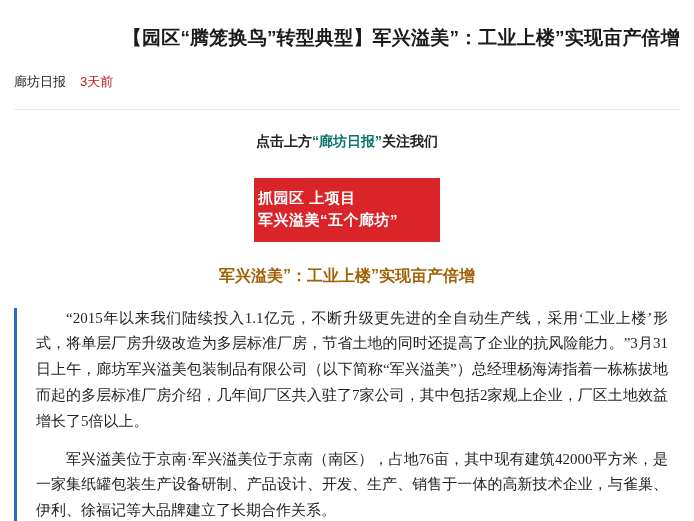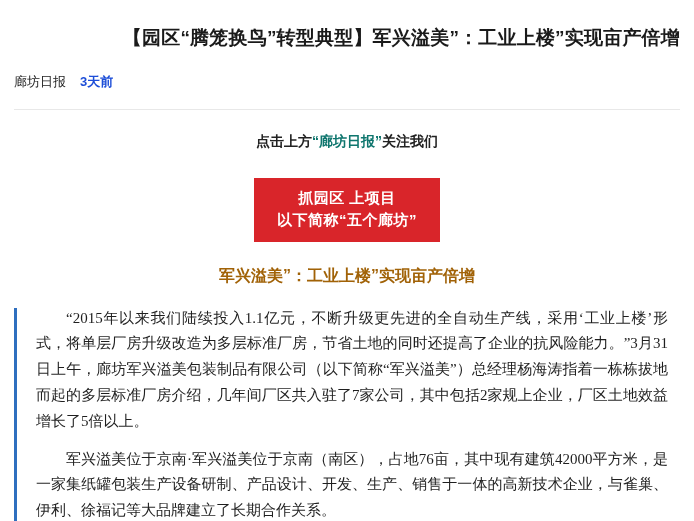--- a/index.html
+++ b/index.html
@@ -34,22 +34,21 @@
   .meta-row {
     padding: 10px 14px 0 14px;
     display: flex;
     gap: 14px;
     font-size: 13px;
   }
   .meta-source {
     color: #222222;
   }
   .meta-time {
-    color: #1d4ed8;
-    font-weight: bold;
+    color: #b91c1c;
   }
   .divider {
     margin: 18px 14px 0 14px;
     height: 1px;
     background: #e8e8e8;
   }
   .body-wrap {
     padding: 0 14px;
   }
   .follow-line {
@@ -61,21 +60,21 @@
     line-height: 1.4;
   }
   .follow-line .hl {
     color: #0f766e;
   }
   .slogan-box {
     margin: 26px auto 0 auto;
     width: 186px;
     background: #d9252a;
     color: #ffffff;
-    text-align: center;
+    text-align: left;
     padding: 9px 4px 10px 4px;
     box-sizing: border-box;
     font-size: 15px;
     font-weight: bold;
     line-height: 1.5;
     letter-spacing: 0.5px;
   }
   .sub-headline {
     margin-top: 22px;
     text-align: center;
@@ -126,21 +125,21 @@
   <div class="divider"></div>
 
   <div class="body-wrap">
 
     <div class="follow-line">
       <span>点击上方</span><span class="hl">“廊坊日报”</span><span>关注我们</span>
     </div>
 
     <div class="slogan-box">
       <div>抓园区  上项目</div>
-      <div>以下简称“五个廊坊”</div>
+      <div>军兴溢美“五个廊坊”</div>
     </div>
 
     <div class="sub-headline">军兴溢美”：工业上楼”实现亩产倍增</div>
 
     <div class="content-block">
       <p class="para">“2015年以来我们陆续投入1.1亿元，不断升级更先进的全自动生产线，采用‘工业上楼’形式，将单层厂房升级改造为多层标准厂房，节省土地的同时还提高了企业的抗风险能力。”3月31日上午，廊坊军兴溢美包装制品有限公司（以下简称“军兴溢美”）总经理杨海涛指着一栋栋拔地而起的多层标准厂房介绍，几年间厂区共入驻了7家公司，其中包括2家规上企业，厂区土地效益增长了5倍以上。</p>
       <p class="para">军兴溢美位于京南·军兴溢美位于京南（南区），占地76亩，其中现有建筑42000平方米，是一家集纸罐包装生产设备研制、产品设计、开发、生产、销售于一体的高新技术企业，与雀巢、伊利、徐福记等大品牌建立了长期合作关系。</p>
     </div>
 
   </div>

